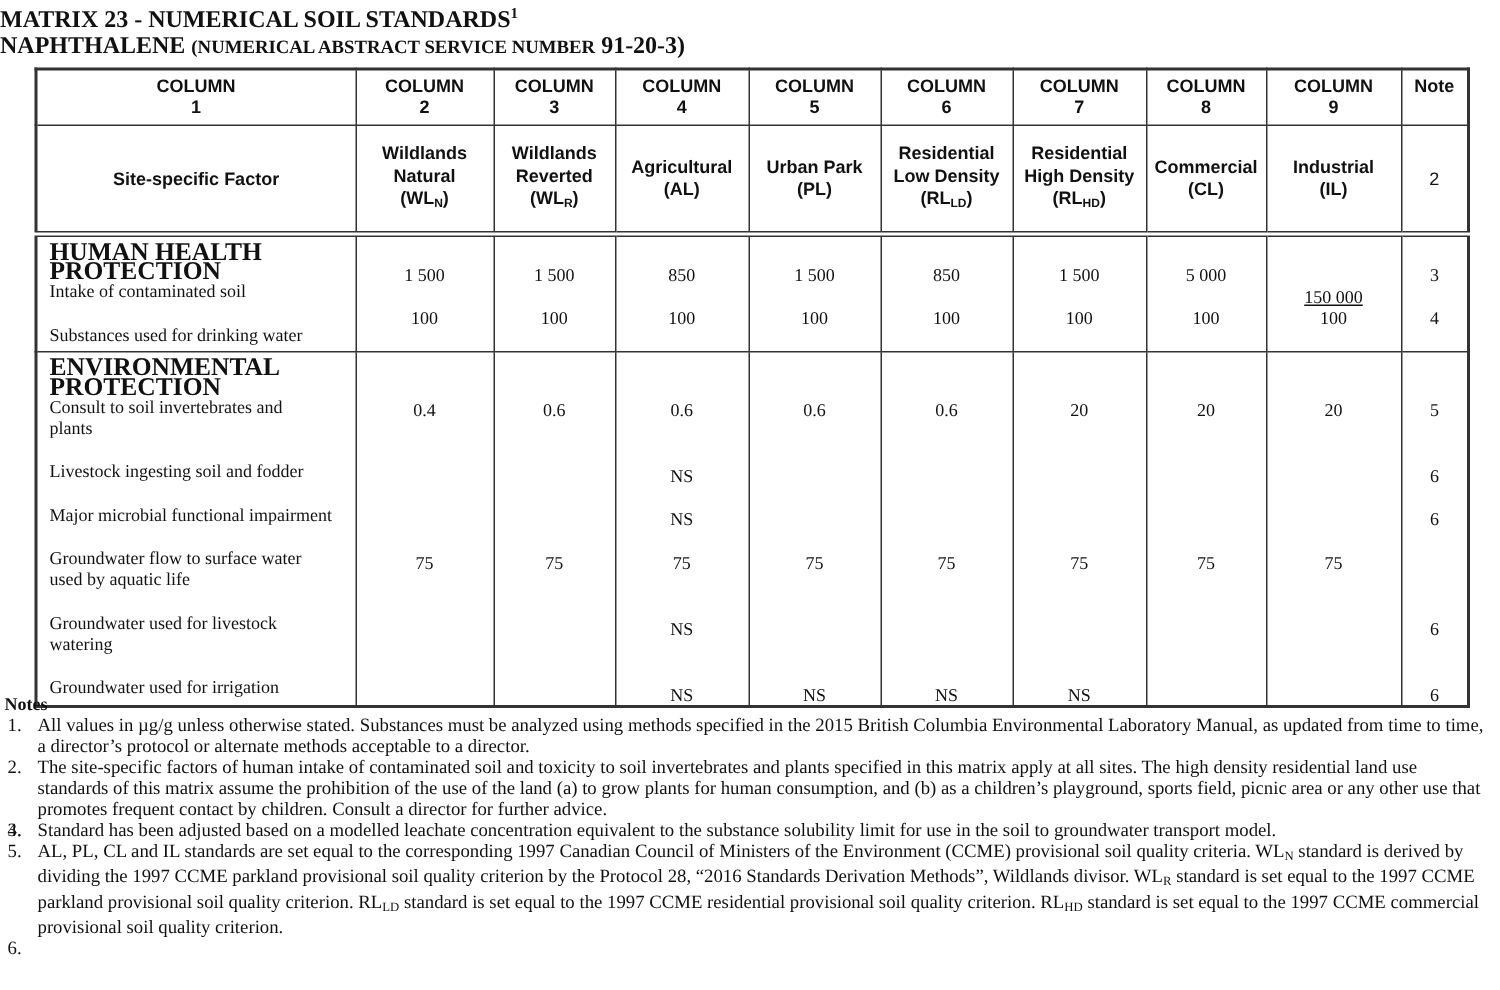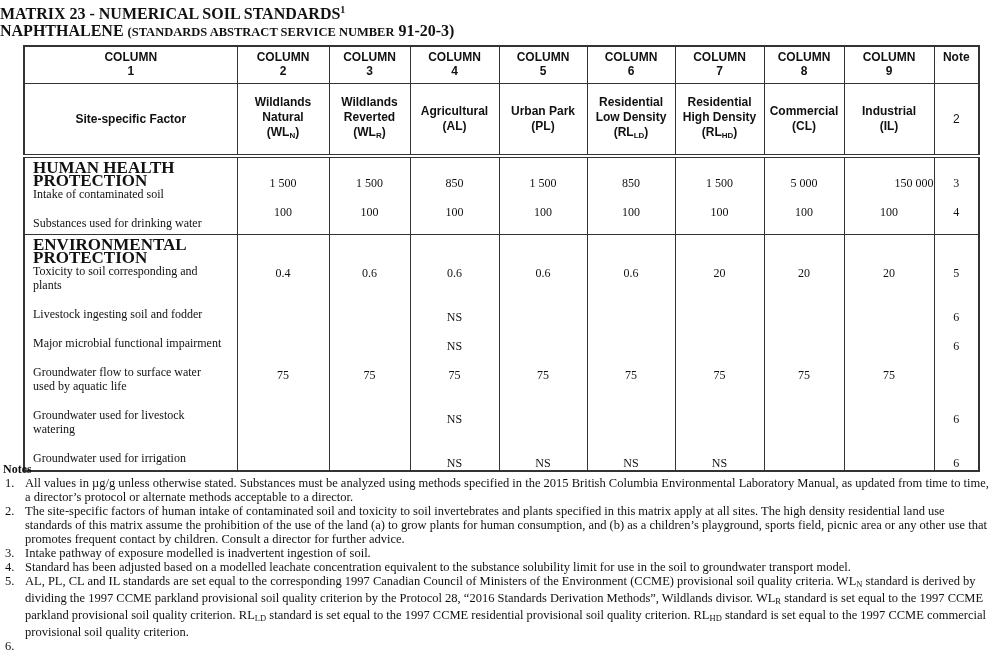--- a/index.html
+++ b/index.html
@@ -31,21 +31,21 @@
   .notes { position:absolute; left:3px; top:462px; width:990px; font-size:12.5px; line-height:14px; font-family:"Liberation Serif", serif; }
   .notes .nh { font-weight:bold; font-size:12px; }
   .notes .n { position:relative; padding-left:22px; }
   .notes .n .num { position:absolute; left:2px; top:0; }
   sub.ss { font-size:8.5px; vertical-align:-2px; }
 </style>
 </head>
 <body>
 
 <div class="title t1"><span>MATRIX 23 - NUMERICAL SOIL STANDARDS</span><sup class="s">1</sup></div>
-<div class="title t2"><span>NAPHTHALENE</span> <span class="sc">(STANDARDS ABSTRACT SERVICE NUMBER</span> <span>91-20-3)</span></div>
+<div class="title t2"><span>NAPHTHALENE</span> <span class="sc">(NUMERICAL ABSTRACT SERVICE NUMBER</span> <span>91-20-3)</span></div>
 
 <table class="tbl">
   <colgroup>
     <col style="width:213px">
       <col style="width:92px">
       <col style="width:81px">
       <col style="width:89px">
       <col style="width:88px">
       <col style="width:88px">
       <col style="width:89px">
@@ -164,34 +164,34 @@
         </td>
         <td class="cellv" style="position: relative;">
           <span style="position: absolute; left: 0px; right: 0px; top: 18px; text-align: center; line-height: 14px;">1 500</span>
           <span style="position: absolute; left: 0px; right: 0px; top: 47px; text-align: center; line-height: 14px;">100</span>
         </td>
         <td class="cellv" style="position: relative;">
           <span style="position: absolute; left: 0px; right: 0px; top: 18px; text-align: center; line-height: 14px;">5 000</span>
           <span style="position: absolute; left: 0px; right: 0px; top: 47px; text-align: center; line-height: 14px;">100</span>
         </td>
         <td class="cellv" style="position: relative;">
-          <span style="position: absolute; left: 0px; right: 0px; top: 18px; text-align: right; line-height: 14px;">150 000</span>
+          <span style="position: absolute; left: 0px; right: 0px; top: 33px; text-align: center; line-height: 14px; text-decoration: underline;">150 000</span>
           <span style="position: absolute; left: 0px; right: 0px; top: 47px; text-align: center; line-height: 14px;">100</span>
         </td>
         <td class="cellv" style="position: relative;">
           <span style="position: absolute; left: 0px; right: 0px; top: 18px; text-align: center; line-height: 14px;">3</span>
           <span style="position: absolute; left: 0px; right: 0px; top: 47px; text-align: center; line-height: 14px;">4</span>
         </td>
       </tr>
 
   <tr class="body" id="sec1">
     <td class="lbl" style="height:232px;padding-top:3px">
       <span class="secname">ENVIRONMENTAL</span>
       <span class="secname">PROTECTION</span>
-      <span class="item">Toxicity to soil corresponding and</span>
+      <span class="item">Consult to soil invertebrates and</span>
       <span class="item">plants</span>
       <span class="item" style="margin-top:15px">Livestock ingesting soil and fodder</span>
       <span class="item" style="margin-top:15px">Major microbial functional impairment</span>
       <span class="item" style="margin-top:15px">Groundwater flow to surface water</span>
       <span class="item">used by aquatic life</span>
       <span class="item" style="margin-top:15px">Groundwater used for livestock</span>
       <span class="item">watering</span>
       <span class="item" style="margin-top:15px">Groundwater used for irrigation</span>
     </td>
   <td class="cellv" style="position: relative;">
@@ -267,17 +267,17 @@
           <span style="position: absolute; left: 0px; right: 0px; top: 221px; text-align: center; line-height: 14px;">6</span>
         </td>
       </tr>
 </tbody>
   </table>
 
 <div class="notes">
   <div class="nh">Notes</div>
   <div class="n"><span class="num">1.</span><span>All values in µg/g unless otherwise stated.  Substances must be analyzed using methods specified in the 2015 British Columbia Environmental Laboratory Manual, as updated from time to time, a director’s protocol or alternate methods acceptable to a director.</span></div>
   <div class="n"><span class="num">2.</span><span>The site-specific factors of human intake of contaminated soil and toxicity to soil invertebrates and plants specified in this matrix apply at all sites. The high density residential land use standards of this matrix assume the prohibition of the use of the land (a) to grow plants for human consumption, and (b) as a children’s playground, sports field, picnic area or any other use that promotes frequent contact by children. Consult a director for further advice.</span></div>
-  <div class="n"><span class="num">3.</span><span>Intake pathway of exposure modelled is inadvertent ingestion of soil.</span></div>
+  <div class="n"><span class="num">3.</span></div>
   <div class="n"><span class="num">4.</span><span>Standard has been adjusted based on a modelled leachate concentration equivalent to the substance solubility limit for use in the soil to groundwater transport model.</span></div>
   <div class="n"><span class="num">5.</span><span>AL, PL, CL and IL standards are set equal to the corresponding 1997 Canadian Council of Ministers of the Environment (CCME) provisional soil quality criteria. WL</span><sub class="ss">N</sub><span> standard is derived by dividing the 1997 CCME parkland provisional soil quality criterion by the Protocol 28, “2016 Standards Derivation Methods”, Wildlands divisor.  WL</span><sub class="ss">R</sub><span> standard is set equal to the 1997 CCME parkland provisional soil quality criterion. RL</span><sub class="ss">LD</sub><span> standard is set equal to the 1997 CCME residential provisional soil quality criterion. RL</span><sub class="ss">HD</sub><span> standard is set equal to the 1997 CCME commercial provisional soil quality criterion.</span></div>
   <div class="n"><span class="num">6.</span></div>
 </div>
 
 </body></html>

